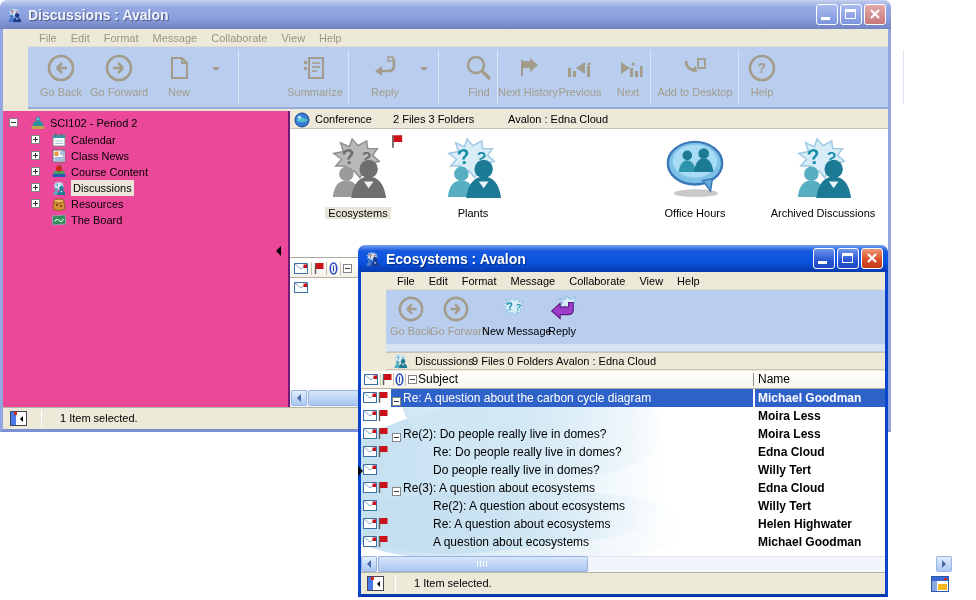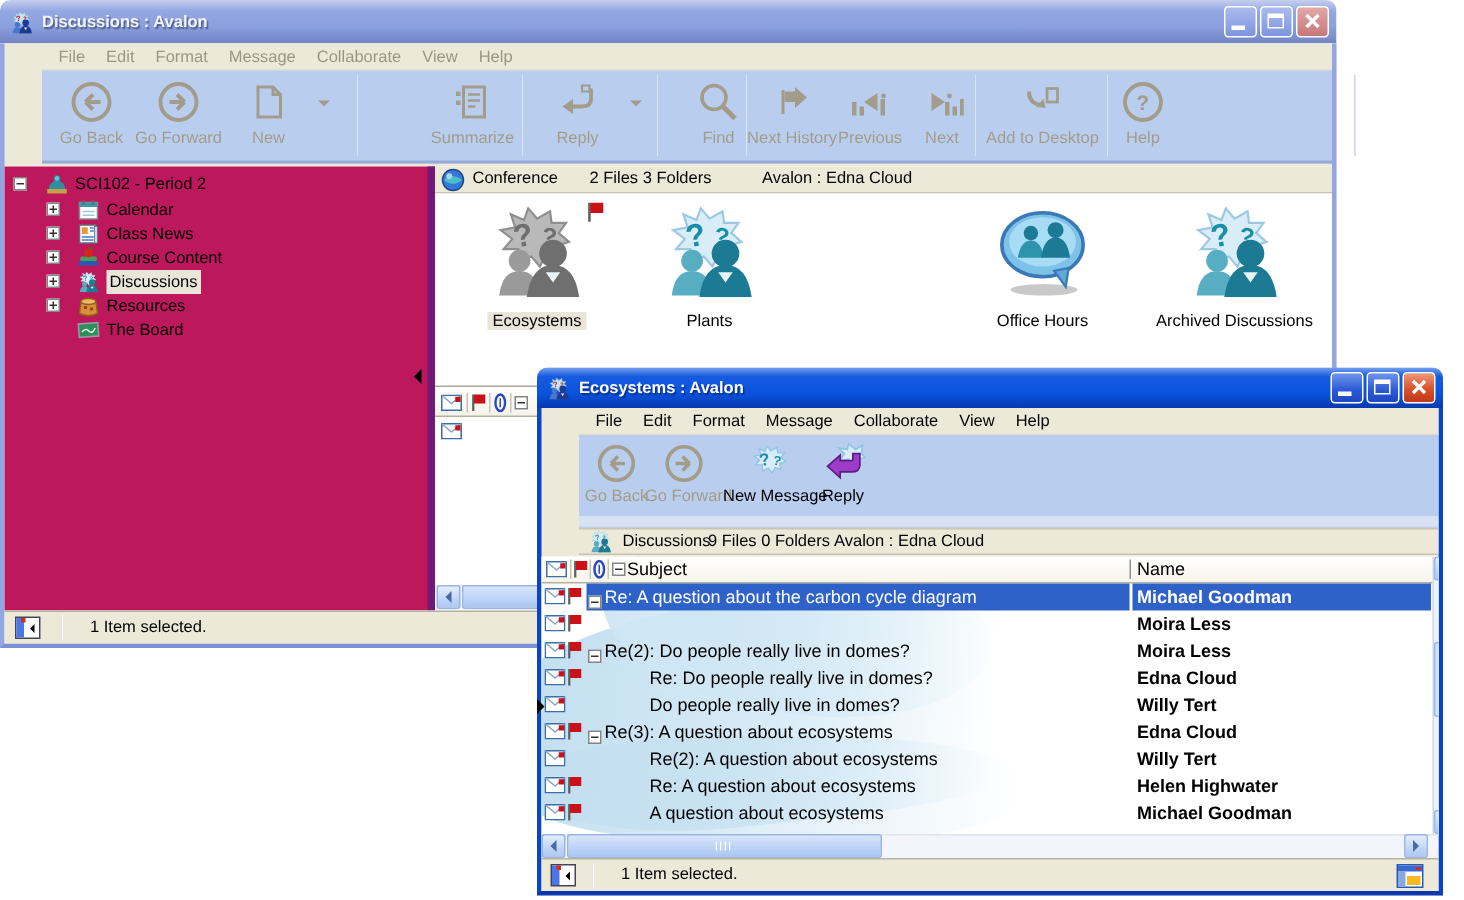--- a/index.html
+++ b/index.html
@@ -6,40 +6,40 @@
   *{box-sizing:border-box;}
   .desktop{position:relative;width:976px;height:600px;background:#fff;overflow:hidden;
     font-family:"Liberation Sans",sans-serif;-webkit-font-smoothing:antialiased;}
   svg{font-family:"Liberation Sans",sans-serif;}
 
   
   .window{position:absolute;}
   .titlebar{position:relative;height:29px;border-radius:7px 7px 0 0;overflow:hidden;
     display:flex;align-items:center;padding:0 6px;}
   .titlebar .wicon{width:17px;height:16px;margin-right:5px;flex:0 0 auto;}
-  .titlebar .ttext{font-size:11px;font-weight:bold;color:#fff;text-shadow:1px 1px 1px rgba(0,0,30,.45);
+  .titlebar .ttext{font-size:14px;font-weight:bold;color:#fff;text-shadow:1px 1px 1px rgba(0,0,30,.45);
     white-space:nowrap;}
   .capbtns{position:absolute;right:5px;top:4px;display:flex;gap:2px;}
   .capbtn{width:22px;height:21px;border:1px solid #fff;border-radius:3px;position:relative;}
   .g-min{position:absolute;left:4px;bottom:4px;width:9px;height:3px;background:#fff;}
   .g-max{position:absolute;left:4px;top:4px;width:11px;height:10px;border:1px solid #fff;border-top:3px solid #fff;}
   .winbody{position:relative;background:#ECE9D8;padding-left:25px;}
 
   
   .bw{left:0;top:0;width:891px;height:432px;z-index:1;}
   .bw .titlebar{background:
      linear-gradient(180deg,rgba(255,255,255,.5),rgba(255,255,255,.08) 25%,rgba(0,0,40,0) 60%,rgba(0,0,60,.18));
      background-color:var(--titlebar-inactive,#8BA0DF);}
   .bw .ttext{color:#F2F4FC;}
   .bw .winbody{height:403px;border-left:3px solid #93A6E0;border-right:3px solid #93A6E0;border-bottom:3px solid #7C90D4;}
   .bw .capbtn.b-min,.bw .capbtn.b-max{background:linear-gradient(180deg,#AABBEE,#7E95DE);}
   .bw .capbtn.b-close{background:linear-gradient(180deg,#E2A8A8,#C87878);}
 
   
-  .fw{left:358px;top:245px;width:604px;height:355px;z-index:5;}
+  .fw{left:358px;top:245px;width:530px;height:355px;z-index:5;}
   .fw .titlebar{height:27px;background:
      linear-gradient(180deg,rgba(255,255,255,.45),rgba(255,255,255,.05) 22%,rgba(0,0,0,0) 65%,rgba(0,0,60,.3));
      background-color:var(--titlebar-active,#0A52DE);}
   .fw .winbody{height:325px;border-left:3px solid #0A44C8;border-right:3px solid #0A44C8;border-bottom:3px solid #0838B0;}
   .fw .capbtn.b-min,.fw .capbtn.b-max{background:linear-gradient(180deg,#6F95EC,#2A58D4 60%,#1E48C0);}
   .fw .capbtn.b-close{background:linear-gradient(180deg,#F09878,#D8512C 55%,#C03818);}
   .fw .capbtns{top:3px;}
 
   
   .menubar{height:18px;background:var(--menubar-bg,#ECE9D8);display:flex;align-items:center;
@@ -58,21 +58,21 @@
   .fw .tbtn .tb-ic{height:32px;}
   .tb-lb{display:block;font-size:11px;white-space:nowrap;}
   .dis{color:#A39C8B;}
   .dis .tb-lb{color:#A39C8B;}
   .ena .tb-lb{color:#000;}
   .tsep{position:absolute;top:3px;bottom:3px;width:1px;background:#8AA0CC;border-right:1px solid #D8E4F4;}
   .tcaret{position:absolute;width:0;height:0;border:4px solid transparent;border-top-color:#A39C8B;top:20px;}
 
   
   .bw-panes{position:absolute;left:0;top:82px;bottom:22px;right:0;background:#fff;display:flex;}
-  .tree-pane{width:287px;background:#be185d;position:relative;border-right:5px solid #701a75;}
+  .tree-pane{width:287px;background:#ec4899;position:relative;border-right:2px solid #701a75;}
   .trow{position:absolute;height:16px;line-height:16px;font-size:11px;color:#000;white-space:nowrap;}
   .trow .box{position:absolute;top:3px;}
   .box{width:9px;height:9px;border:1px solid #848484;background:#fff;position:relative;display:inline-block;}
   .box::before{content:'';position:absolute;left:1px;right:1px;top:50%;height:1px;margin-top:-1px;background:#333;}
   .box.plus::after{content:'';position:absolute;top:1px;bottom:1px;left:50%;width:1px;margin-left:-1px;background:#333;}
   .trow .tic{position:absolute;top:0;width:16px;height:16px;}
   .trow .tlbl{position:absolute;top:0;}
   .trow.sel .tlbl{background:#E9E5D8;padding:0 2px;}
   .right-pane{flex:1;position:relative;background:#fff;}
   .conf-bar{position:absolute;left:0;right:0;top:0;height:18px;background:var(--menubar-bg,#ECE9D8);

